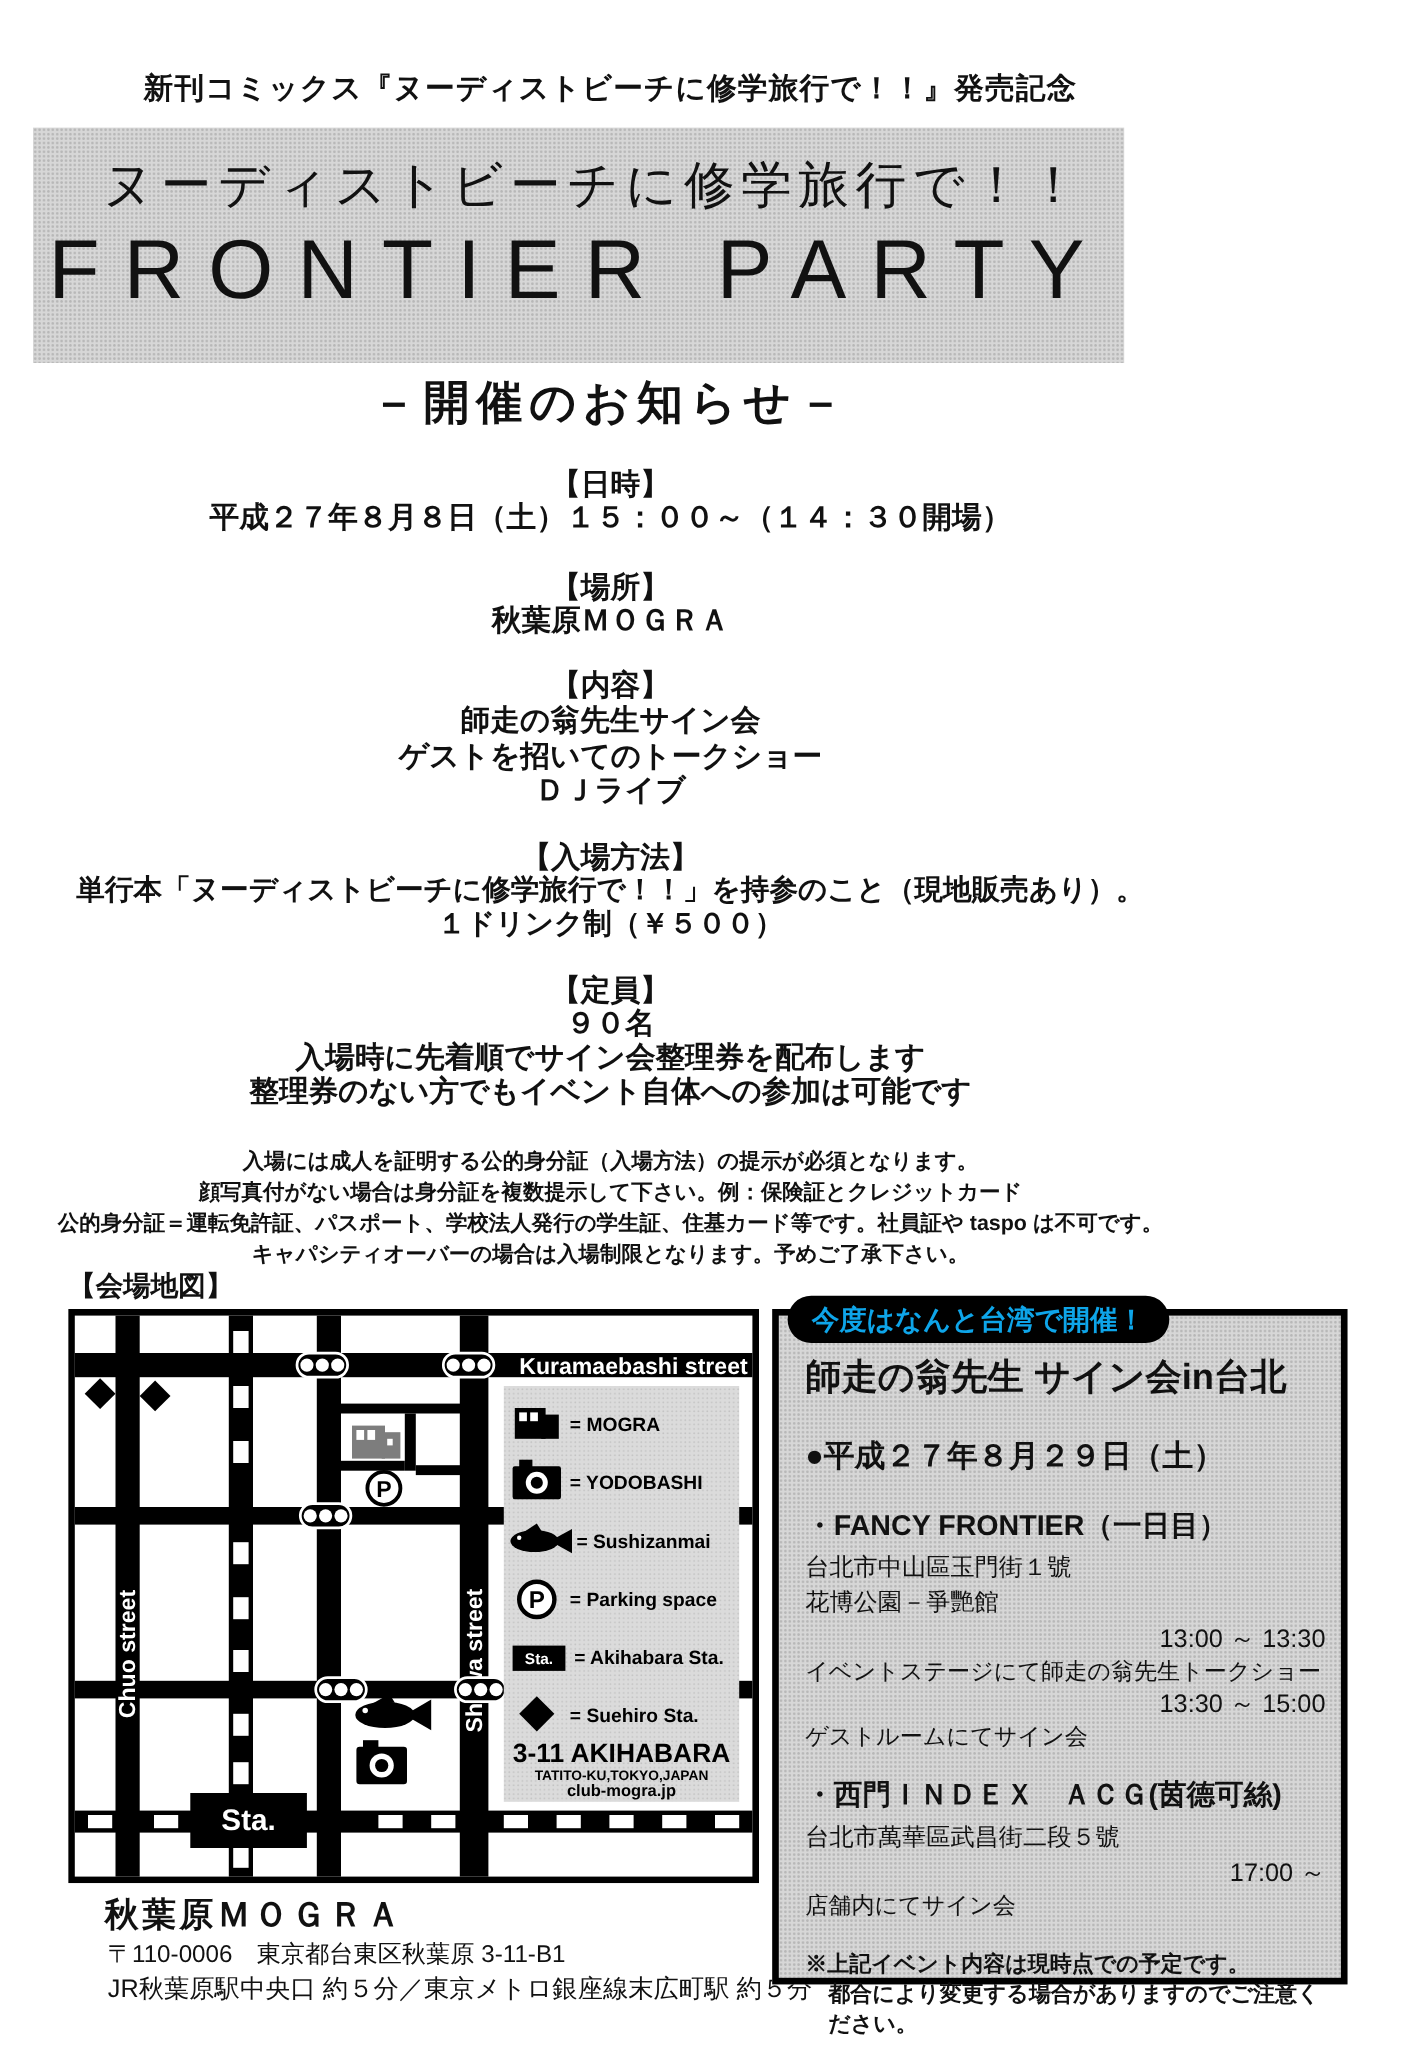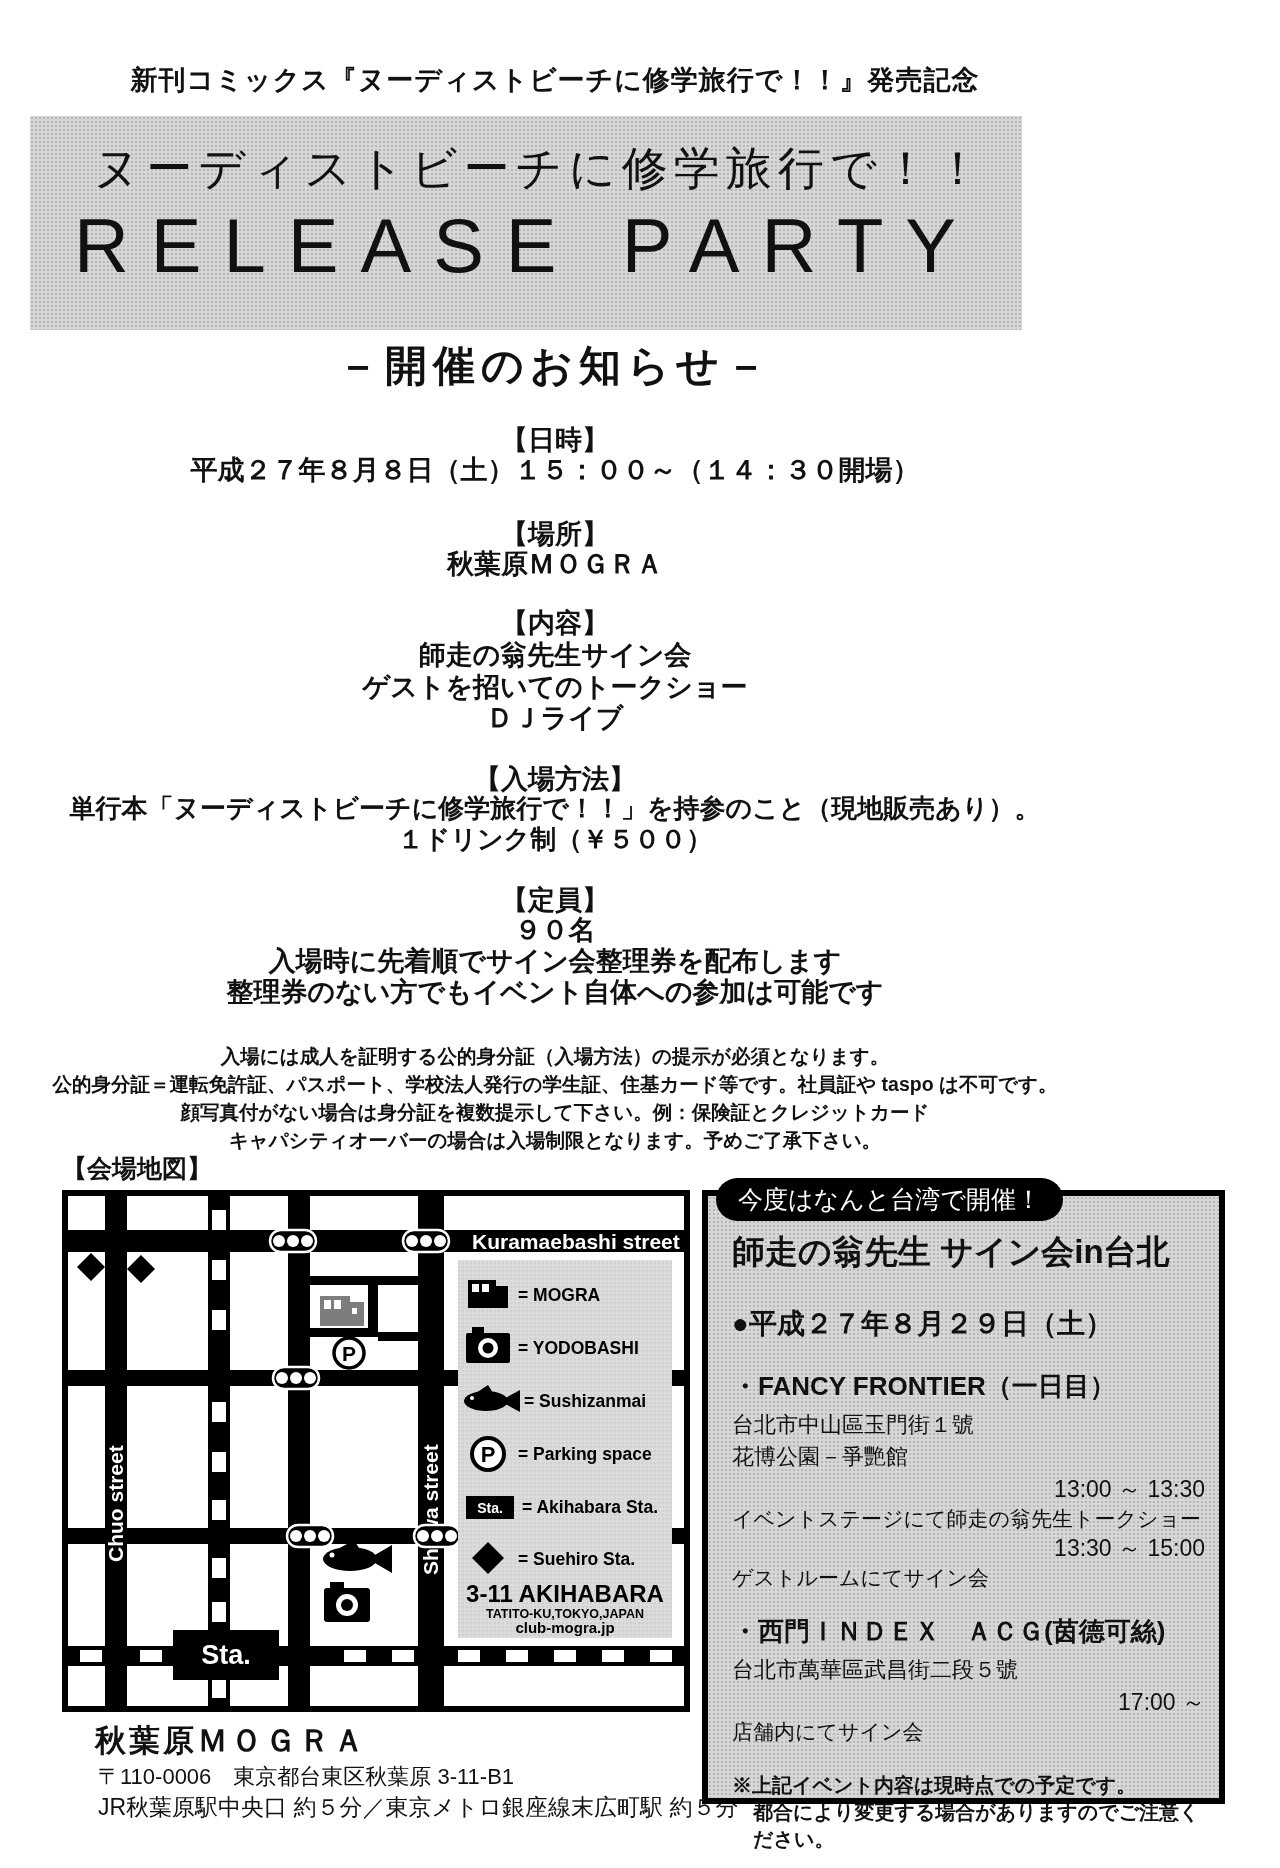--- a/index.html
+++ b/index.html
@@ -27,41 +27,41 @@
   #notes{left:40px;top:1042px;width:1030px;font-size:19.5px;font-weight:600;line-height:28px;}
   
   #map-heading{left:62px;top:1152px;font-size:25px;font-weight:800;text-align:center;}
   #map{left:62px;top:1190px;}
   
   #venue-name{left:95px;top:1720px;font-size:31px;font-weight:800;letter-spacing:3px;}
   #venue-postal{left:98px;top:1762px;font-size:22px;font-weight:500;}
   #venue-access{left:98px;top:1792px;font-size:23px;font-weight:500;}
   
   #taiwan{left:702px;top:1190px;width:523px;height:614px;border:6px solid #000;box-sizing:border-box;}
-  #tw-badge{position:absolute;left:8px;top:-18px;background:#000;color:#ffffff;border-radius:22px;
-    padding:5px 22px;font-size:25px;font-weight:400;white-space:nowrap;}
+  #tw-badge{position:absolute;left:8px;top:-18px;background:#000;color:#0ea5e9;border-radius:22px;
+    padding:5px 22px;font-size:25px;font-weight:700;white-space:nowrap;}
   #tw-content{padding:34px 14px 0 24px;}
   .tw-title{font-size:33px;font-weight:900;margin-bottom:30px;white-space:nowrap;}
   .tw-date{font-size:28px;font-weight:800;margin-bottom:26px;}
   .tw-venue{font-size:26px;font-weight:800;margin-bottom:6px;white-space:nowrap;}
   .tw-addr{font-size:22px;font-weight:500;margin:2px 0;}
   .tw-time{font-size:23px;font-weight:500;margin-top:0;text-align:right;}
   .tw-desc{font-size:21px;font-weight:500;white-space:nowrap;}
   .tw-gap{height:22px;}
   .tw-note{font-size:20px;font-weight:600;margin-top:26px;}
   .tw-note2{font-size:20px;font-weight:600;padding-left:21px;}
 </style>
 </head>
 <body>
 
 <div class="abs ctr" id="top-note">新刊コミックス『ヌーディストビーチに修学旅行で！！』発売記念</div>
 
 <div class="abs ctr halftone" id="banner">
   <div class="jp">ヌーディストビーチに修学旅行で！！</div>
-  <div class="en">RELEASE PARTY</div>
+  <div class="en">FRONTIER PARTY</div>
 </div>
 
 <div class="abs ctr" id="subtitle">－開催のお知らせ－</div>
 
 <div class="abs ctr sec fs27" style="top:424px">【日時】</div>
 <div class="abs ctr sec fs27" style="top:454px">平成２７年８月８日（土）１５：００～（１４：３０開場）</div>
 
 <div class="abs ctr sec fs27" style="top:518px">【場所】</div>
 <div class="abs ctr sec fs27" style="top:548px">秋葉原ＭＯＧＲＡ</div>
 
@@ -74,22 +74,22 @@
 <div class="abs ctr sec fs26" style="top:793px">単行本「ヌーディストビーチに修学旅行で！！」を持参のこと（現地販売あり）。</div>
 <div class="abs ctr sec fs26" style="top:824px">１ドリンク制（￥５００）</div>
 
 <div class="abs ctr sec fs27" style="top:884px">【定員】</div>
 <div class="abs ctr sec fs27" style="top:914px">９０名</div>
 <div class="abs ctr sec fs27" style="top:945px">入場時に先着順でサイン会整理券を配布します</div>
 <div class="abs ctr sec fs27" style="top:976px">整理券のない方でもイベント自体への参加は可能です</div>
 
 <div class="abs ctr" id="notes">
   <div>入場には成人を証明する公的身分証（入場方法）の提示が必須となります。</div>
+  <div>顔写真付がない場合は身分証を複数提示して下さい。例：保険証とクレジットカード</div>
   <div>公的身分証＝運転免許証、パスポート、学校法人発行の学生証、住基カード等です。社員証や taspo は不可です。</div>
-  <div>顔写真付がない場合は身分証を複数提示して下さい。例：保険証とクレジットカード</div>
   <div>キャパシティオーバーの場合は入場制限となります。予めご了承下さい。</div>
 </div>
 
 <div class="abs" id="map-heading">【会場地図】</div>
 
 <div class="abs" id="map">
 <svg width="628" height="522" viewBox="0 0 628 522" xmlns="http://www.w3.org/2000/svg">
   <defs>
     <pattern id="ht" width="4" height="4" patternUnits="userSpaceOnUse">
       <rect width="4" height="4" fill="#dbdbdb"></rect>

